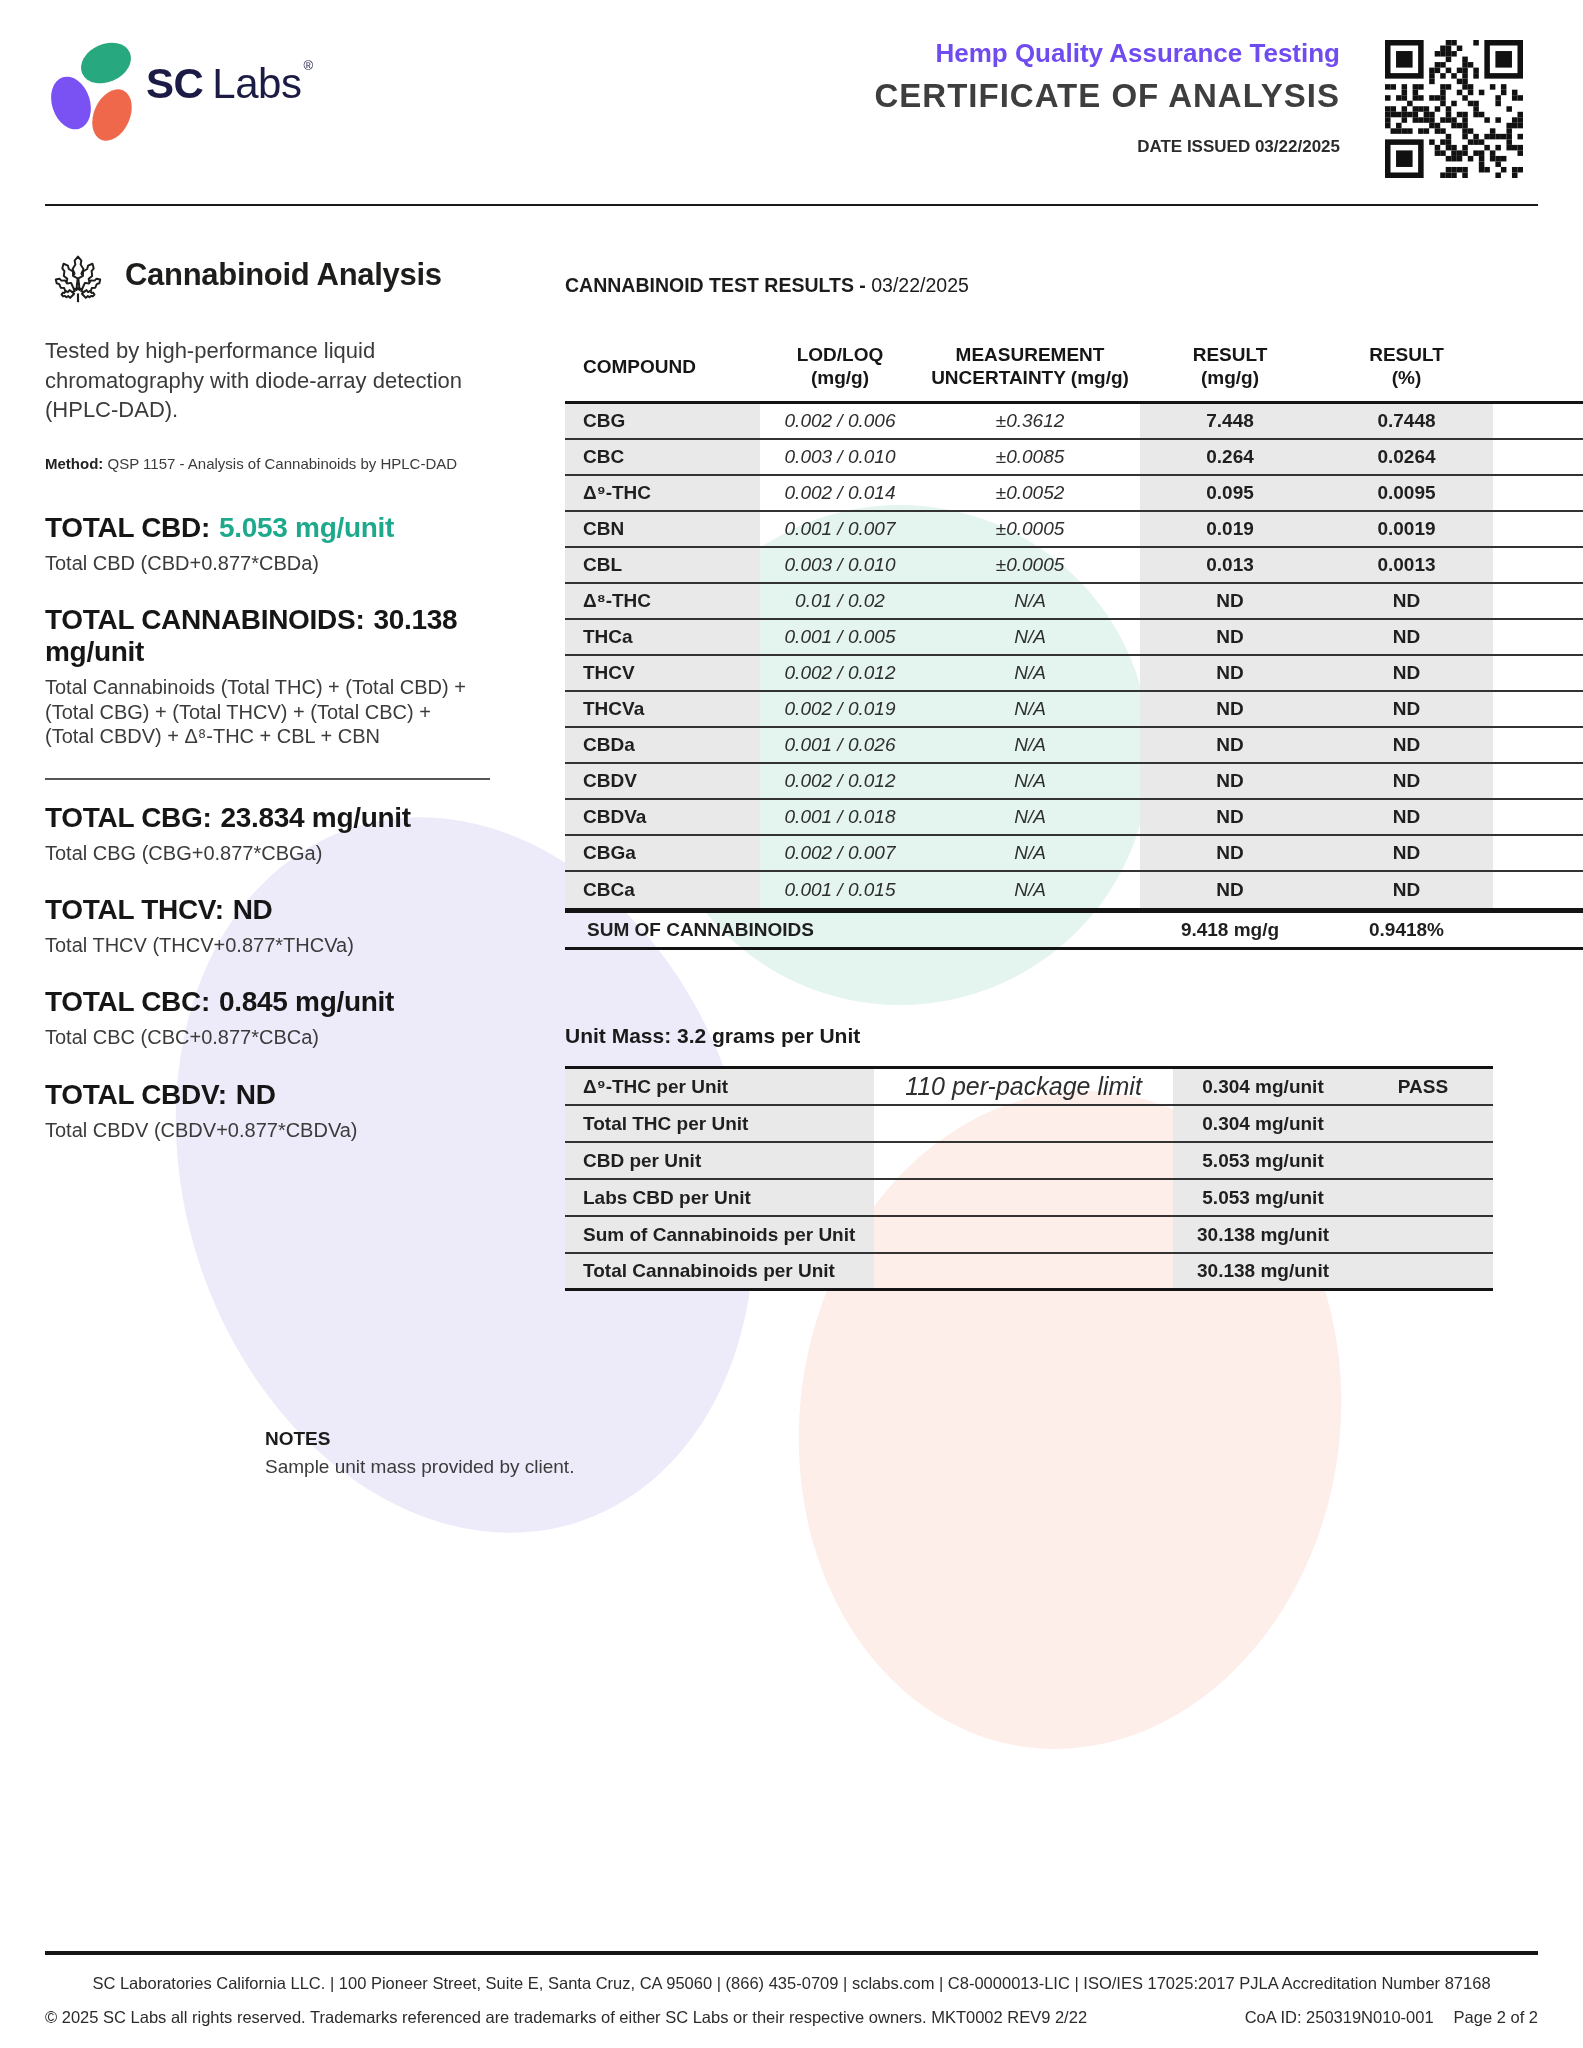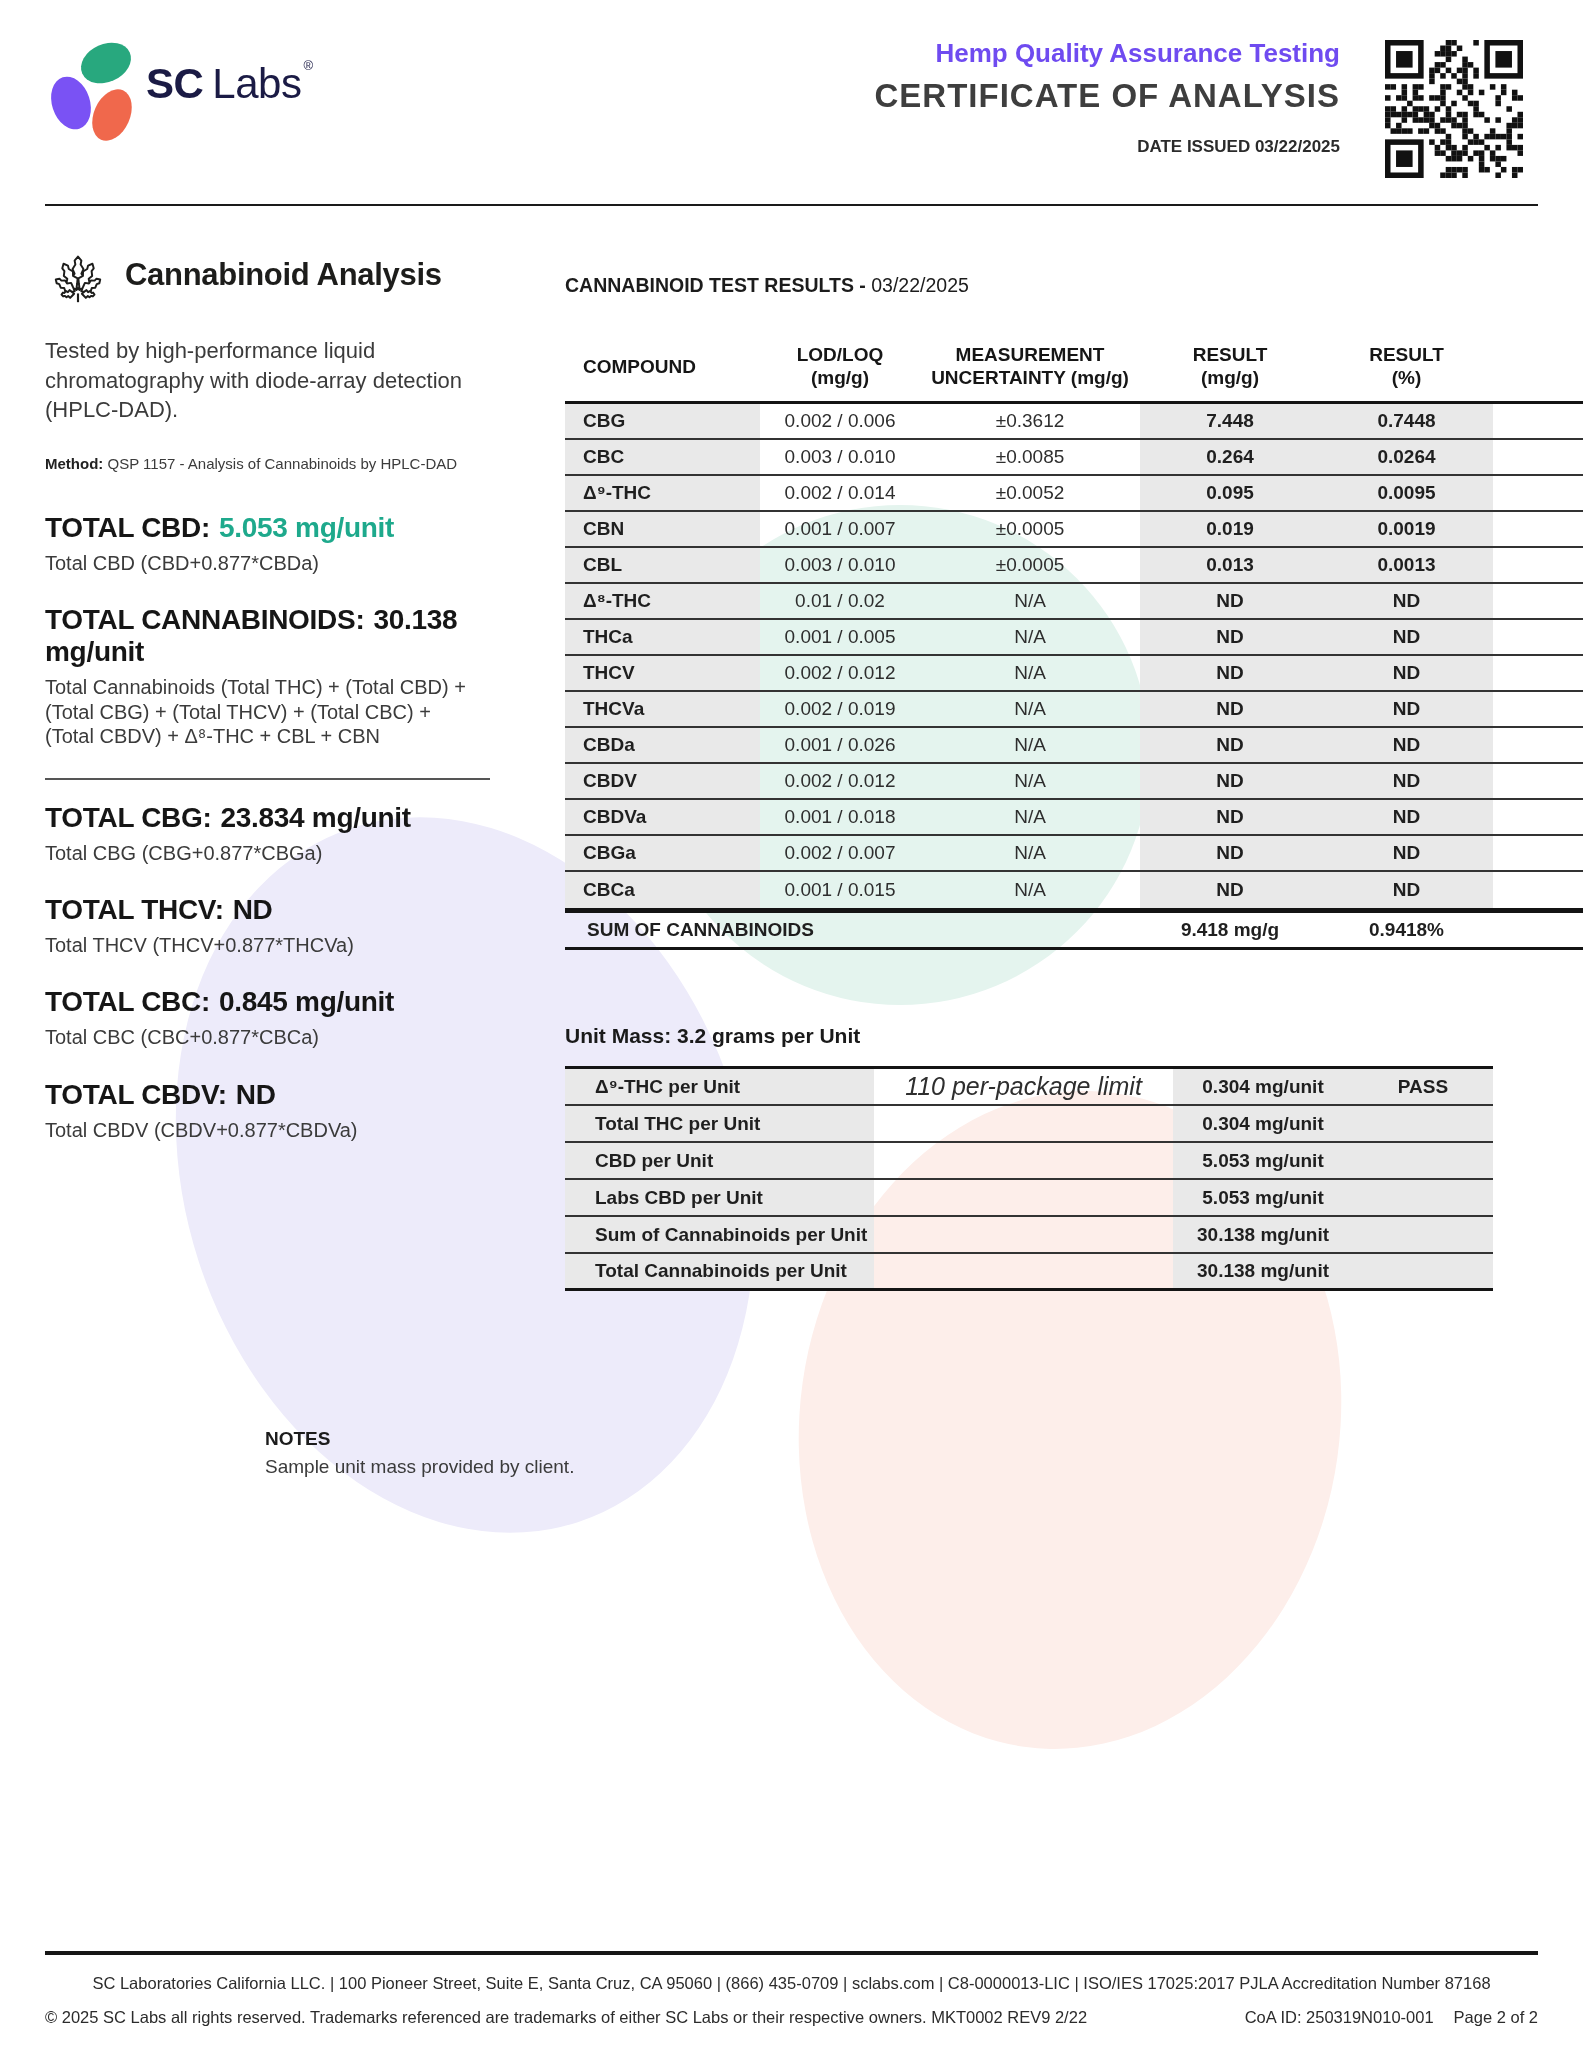--- a/index.html
+++ b/index.html
@@ -63,32 +63,32 @@
   .hcell{font-size:19px;font-weight:700;text-align:center;white-space:pre-line;line-height:1.22;color:#161616}
   .row{display:flex;align-items:center;height:36px;border-bottom:2px solid var(--line)}
   .row.last{border-bottom:none}
   .c0{width:195px;padding-left:18px;text-align:left}
   .c1{width:160px;text-align:center}
   .c2{width:220px;text-align:center}
   .c3{width:180px;text-align:center}
   .c4{width:173px;text-align:center}
   .cell{font-size:19px;height:100%;display:flex;align-items:center;justify-content:center}
   .cell.c0{justify-content:flex-start;background:var(--cellgray);font-weight:700}
-  .cell.c1,.cell.c2{color:#2e2e2e}
+  .cell.c1,.cell.c2{font-style:italic;color:#2e2e2e}
   .cell.c3,.cell.c4{background:var(--cellgray);font-weight:700}
   .sumrow{display:flex;align-items:center;height:42px;border-top:5px solid var(--heavy);border-bottom:3px solid var(--heavy)}
   .sum-label{width:575px;padding-left:22px;font-size:19px;font-weight:700}
   .sum-mg{width:180px;text-align:center;font-size:19px;font-weight:700}
   .sum-pct{width:173px;text-align:center;font-size:19px;font-weight:700}
 
   .unit-head{margin-top:74px;font-size:21px;font-weight:700;color:#1a1a1a}
   .utable{margin-top:18px;width:928px;border-top:3px solid var(--heavy)}
   .urow{display:flex;align-items:center;height:37px;border-bottom:2px solid var(--line)}
   .urow:last-child{border-bottom:3px solid var(--heavy)}
-  .u0{width:309px;padding-left:30px;background:var(--cellgray);font-weight:700;font-size:19px;height:100%;display:flex;align-items:center}
+  .u0{width:309px;padding-left:18px;background:var(--cellgray);font-weight:700;font-size:19px;height:100%;display:flex;align-items:center}
   .u1{width:299px;text-align:center;font-style:italic;font-size:25px;color:#2e2e2e}
   .u2{width:180px;background:var(--cellgray);font-weight:700;font-size:19px;height:100%;display:flex;align-items:center;justify-content:center}
   .u3{width:140px;background:var(--cellgray);font-weight:700;font-size:19px;height:100%;display:flex;align-items:center;justify-content:center}
 
   .notes{position:absolute;left:265px;top:1428px;z-index:2}
   .notes-head{font-size:19px;font-weight:700;color:#1c1c1c}
   .notes-body{margin-top:6px;font-size:19px;color:var(--soft)}
 
   .rule-bottom{position:absolute;left:45px;top:1951px;width:1493px;height:4px;background:#161616;z-index:2}
   .foot1{position:absolute;left:45px;top:1974px;width:1493px;text-align:center;font-size:16.5px;color:#2b2b2b;white-space:nowrap;z-index:2}

